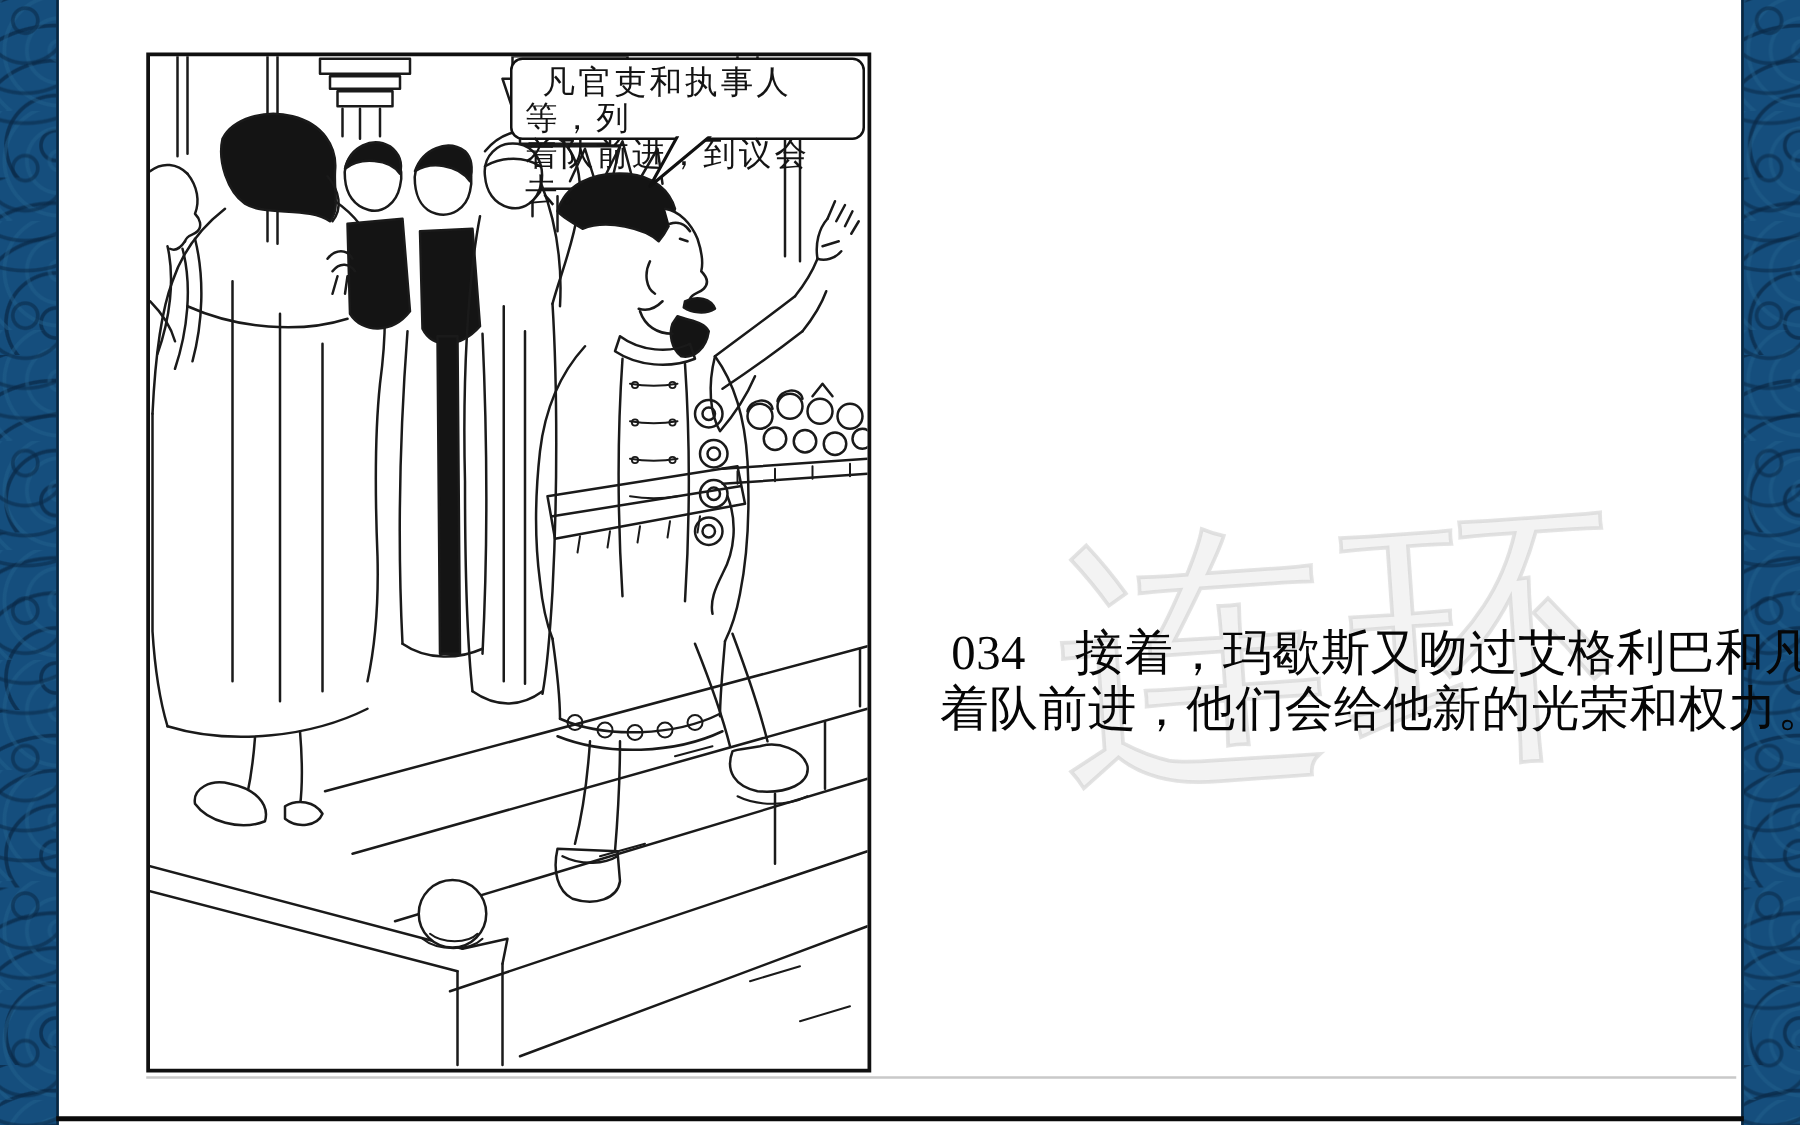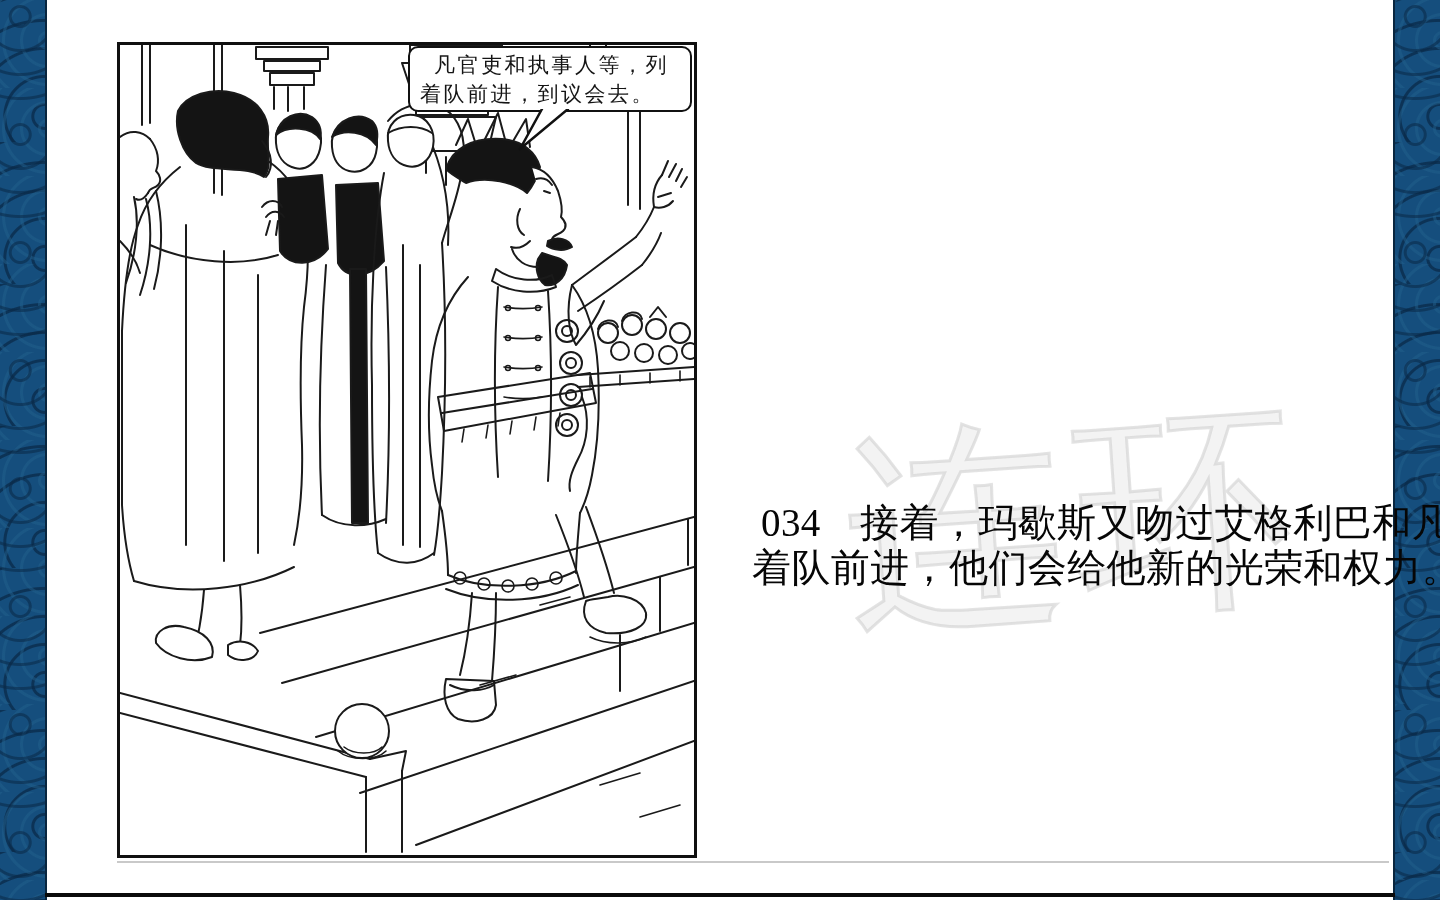--- a/index.html
+++ b/index.html
@@ -27,21 +27,21 @@
     position:absolute;left:117px;top:42px;width:580px;height:816px;
     border:3px solid #101010;background:#fff;box-sizing:border-box;
   }
   .panel svg.art{position:absolute;left:0;top:0;width:574px;height:810px;}
 
   
   .bubble{
     position:absolute;left:288px;top:1px;width:284px;height:66px;
     background:#fff;border:2.5px solid #111;border-radius:10px;
     box-sizing:border-box;z-index:3;
-    font-size:21px;line-height:29px;letter-spacing:2.5px;color:#141414;
+    font-size:26px;line-height:29px;letter-spacing:2.5px;color:#141414;
     padding:3px 8px 0 10px;
   }
   .bubble .l1{text-indent:14px;}
   .bubble-tail{position:absolute;left:396px;top:64px;z-index:4;}
 
   .panel-shadow{
     position:absolute;left:117px;top:861px;width:1272px;height:2px;
     background:#c9c9c9;
   }
 

